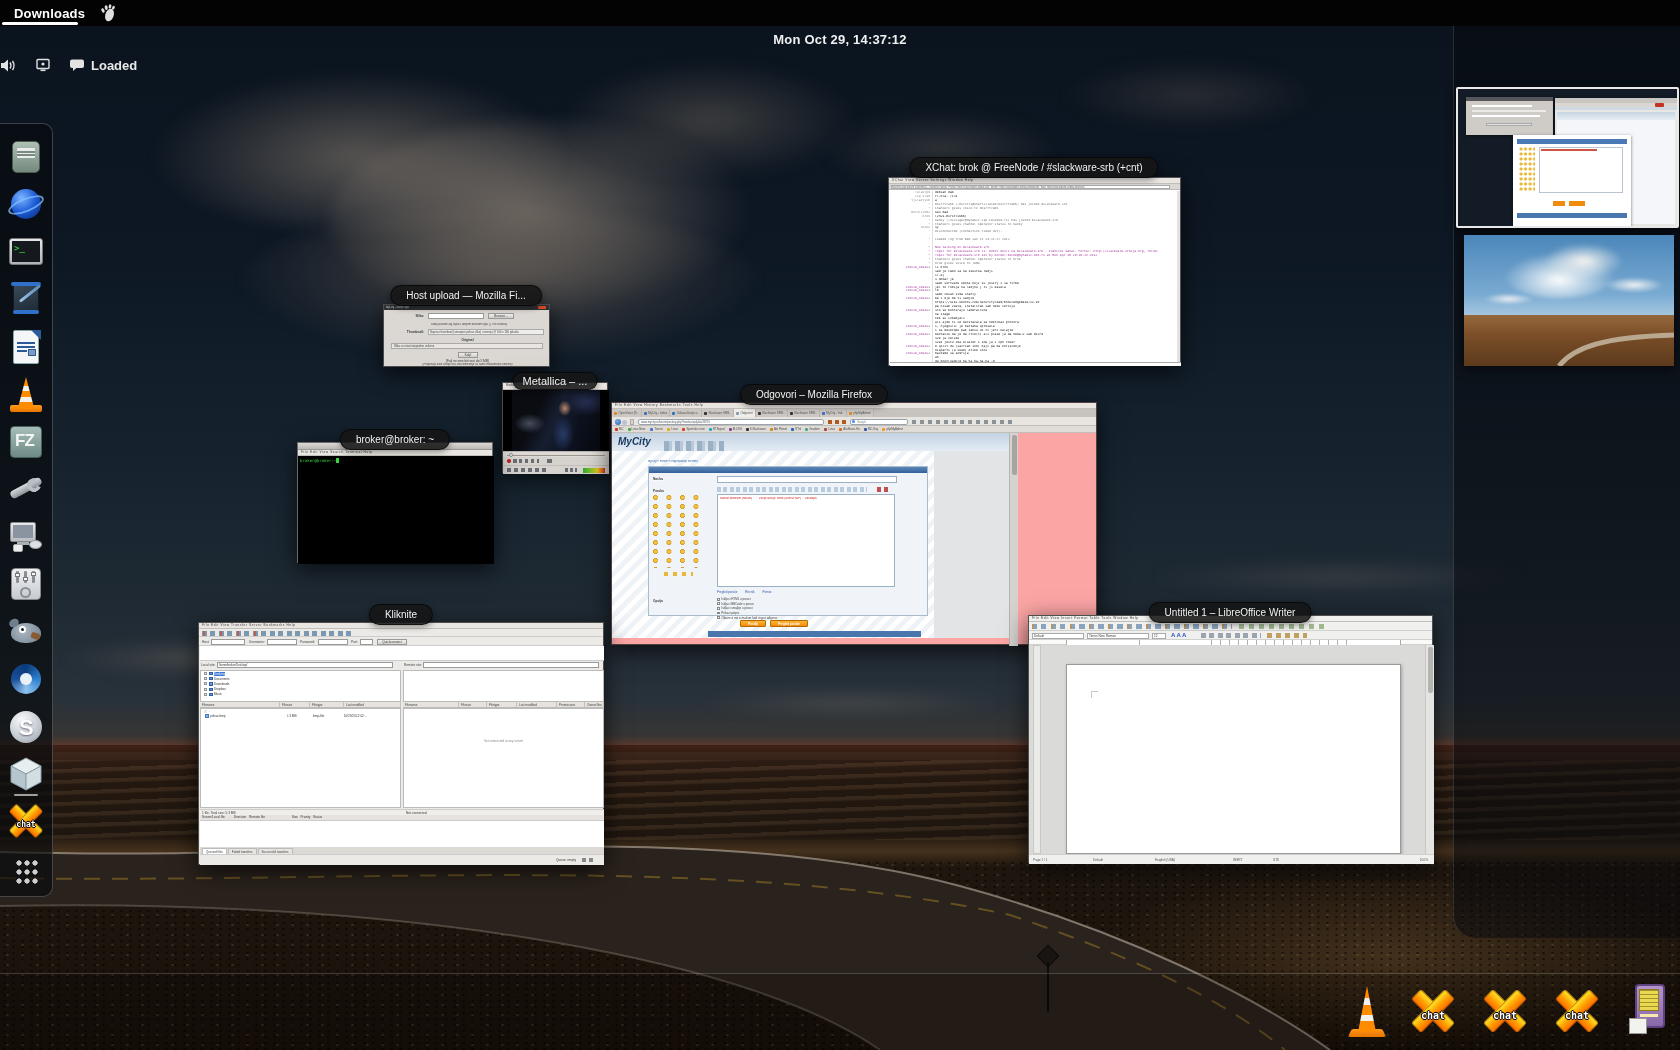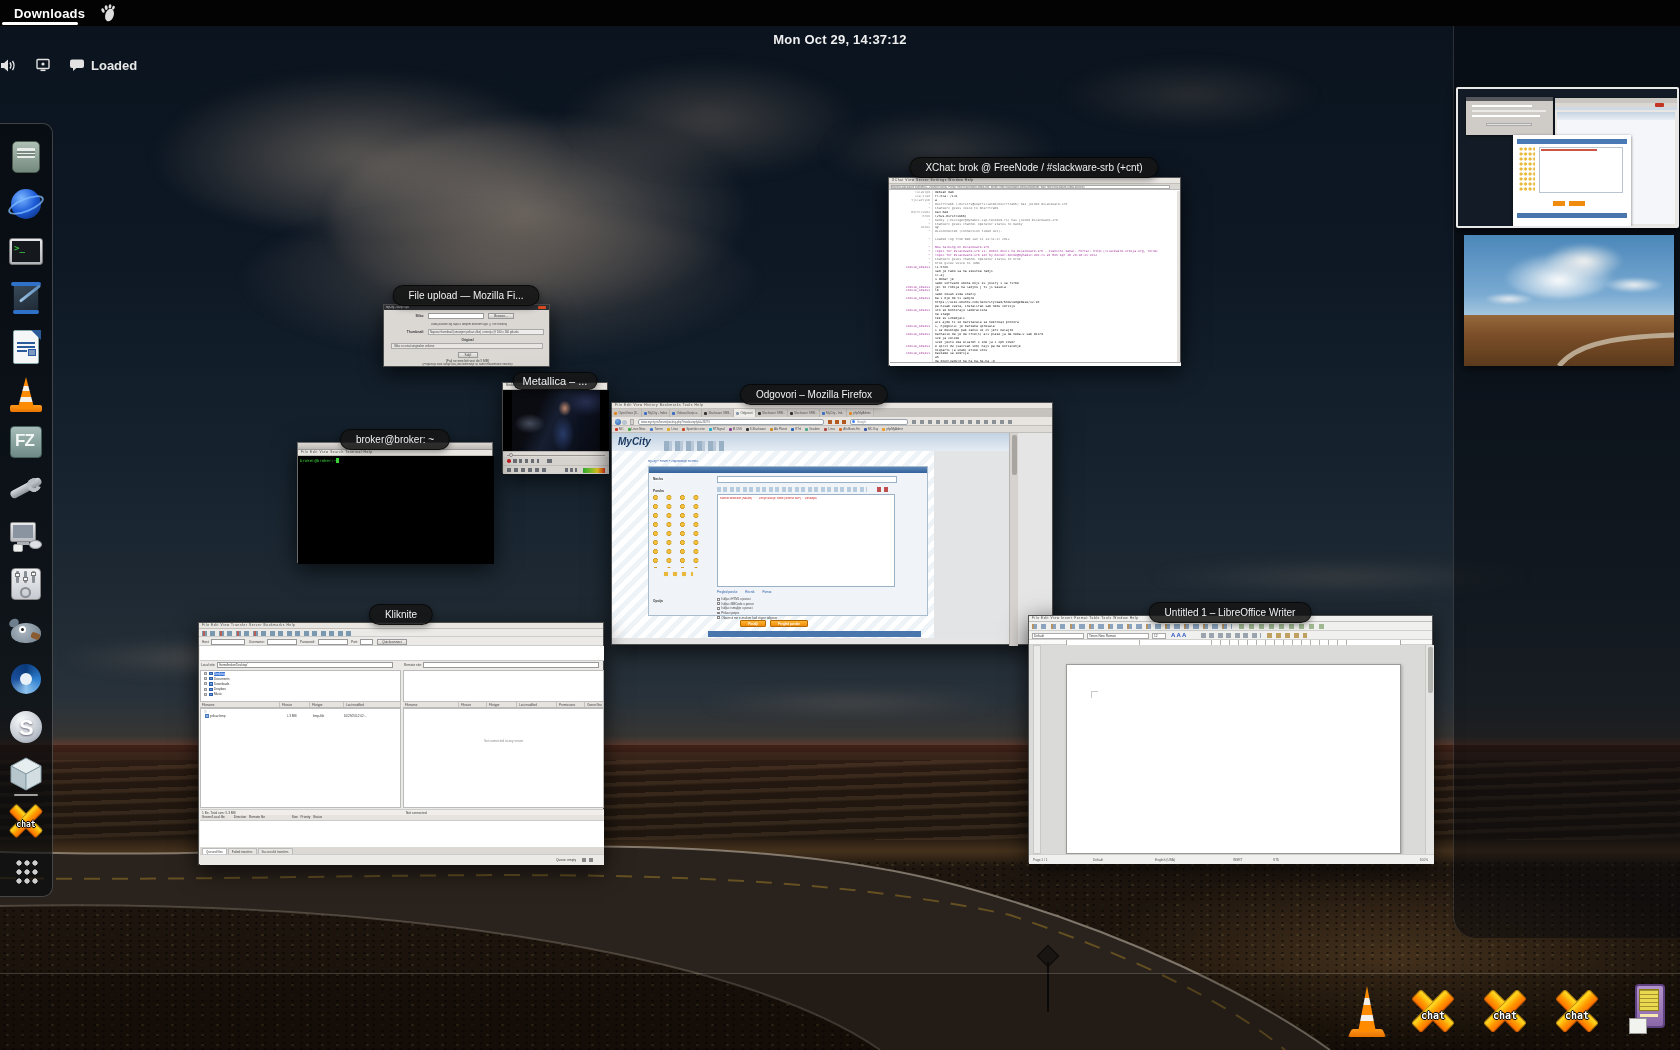--- a/index.html
+++ b/index.html
@@ -262,21 +262,21 @@
       <div class="abs" style="left:7px;top:39px;width:24px;height:2px;background:rgba(220,220,220,.7);border-radius:1px"></div>
     </div>
     <div class="dicon chatx" style="top:678px">
       <div class="b1" style="width:38px;height:11px"></div>
         <div class="b2" style="width:38px;height:11px"></div>
       <div class="lbl" style="font-size:8px">chat</div>
     </div>
     <div class="gridicon"></div>
   </div>
 
-  <div class="pill" style="left:466px;top:285px">File upload — Mozilla Fi...</div>
+  <div class="pill" style="left:466px;top:285px">Host upload — Mozilla Fi...</div>
   <div class="win" style="left:383px;top:304px;width:167px;height:63px;background:#dbd8d4">
     <div class="abs" style="left:0;top:0;width:100%;height:5px;background:#2f3034;display:flex;align-items:center">
       <span class="t28" style="color:#ccc;font-size:2.6px;margin-left:2px">MyCity - Slanje fajla</span>
       <span class="abs" style="right:3px;top:1px;width:8px;height:3px;background:#d84a20;border-radius:1px"></span>
     </div>
     <div class="abs t3" style="left:8px;top:9px;width:32px;text-align:right;font-weight:bold">Slika:</div>
     <div class="abs" style="left:44px;top:8px;width:56px;height:6px;background:#fff;border:1px solid #9a9a9a"></div>
     <div class="abs t3" style="left:104px;top:8px;width:26px;height:6px;background:linear-gradient(180deg,#f2f0ee,#d0ccc8);border:1px solid #999;text-align:center;line-height:5px">Browse...</div>
     <div class="abs t28" style="left:10px;top:18px;width:150px;text-align:center">Dodaj zastitni zig sajta u donjem desnom uglu (    ) i ne resizeuj</div>
     <div class="abs t3" style="left:4px;top:25px;width:36px;text-align:right;font-weight:bold">Thumbnail:</div>
@@ -509,21 +509,21 @@
       <span class="t28" style="color:#333;line-height:7px">broker@broker: ~</span>
     </div>
     <div class="menurow t3" style="position:absolute;left:0;top:7px;width:100%;height:6px">File  Edit  View  Search  Terminal  Help</div>
     <div class="abs" style="left:0;top:13px;width:196px;height:108px;background:#000">
       <span style="position:absolute;left:2px;top:2px;font-family:'DejaVu Sans Mono',monospace;font-size:4px;color:#3ad43a">broker@broker:~$</span>
       <span class="abs" style="left:38px;top:2px;width:2.5px;height:4.5px;background:#3ad43a"></span>
     </div>
   </div>
 
   <div class="pill" style="left:814px;top:384px">Odgovori – Mozilla Firefox</div>
-  <div class="win" style="left:611px;top:402px;width:442px;height:243px;background:#e5e5e5">
+  <div class="win" style="left:611px;top:402px;width:486px;height:243px;background:#fca5a5">
     <div class="menurow t3" style="position:absolute;left:0;top:0;width:100%;height:6px">File   Edit   View   History   Bookmarks   Tools   Help</div>
     <div class="abs" id="ff-tabbar" style="left:0;top:6px;width:100%;height:8px;background:#c6c2be;display:flex">
         <div class="fftab">
           <span class="favdot" style="background: rgb(224, 136, 32);"></span>
           <span>OpenVoice [S..</span>
         </div>
         <div class="fftab">
           <span class="favdot" style="background: rgb(58, 111, 192);"></span>
           <span>MyCity - Index</span>
         </div>

